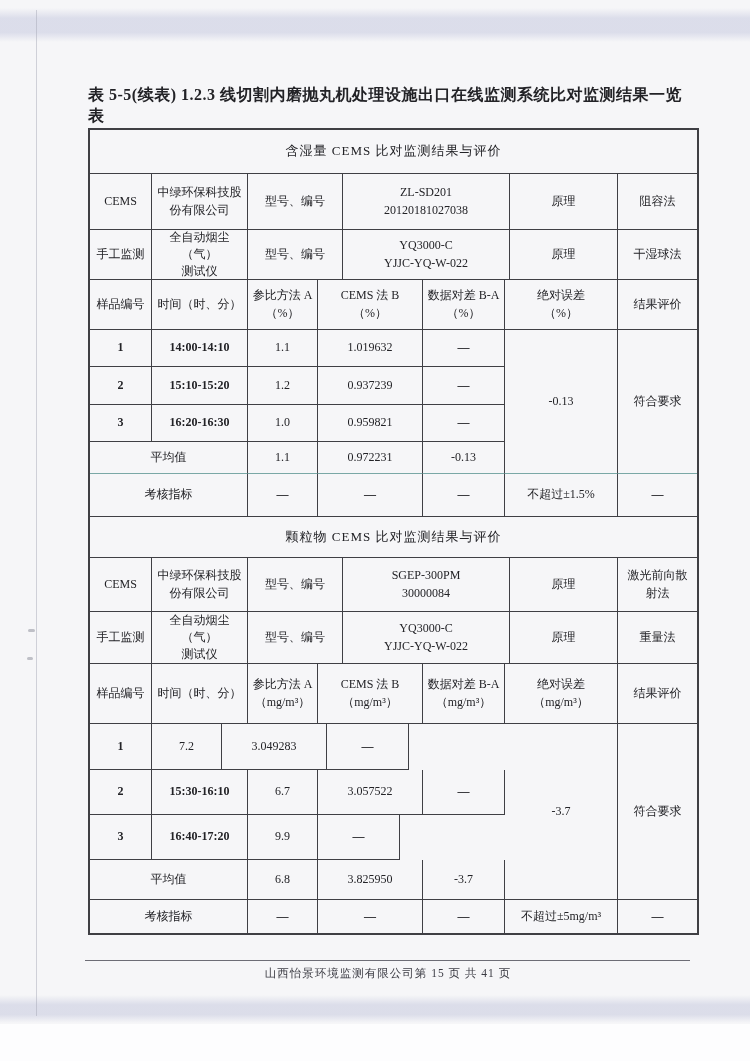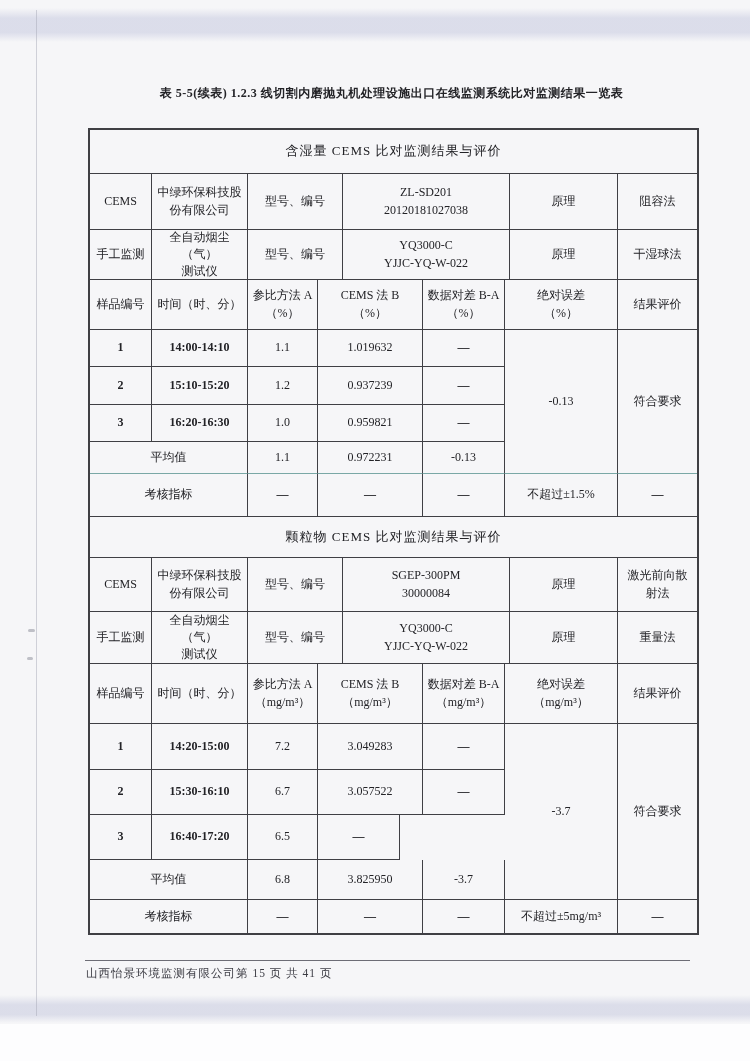--- a/index.html
+++ b/index.html
@@ -15,22 +15,22 @@
   .paper{position:absolute;left:0;top:0;width:750px;height:1024px;background:var(--paper)}
   .band-top{position:absolute;left:0;top:8px;width:750px;height:34px;
     background:linear-gradient(180deg,rgba(219,221,234,0) 0%,rgba(215,217,232,.85) 30%,rgba(215,217,232,.85) 72%,rgba(219,221,234,0) 100%)}
   .band-bottom{position:absolute;left:0;top:995px;width:750px;height:28px;
     background:linear-gradient(180deg,rgba(219,221,234,0) 0%,rgba(213,215,230,.8) 35%,rgba(213,215,230,.8) 70%,rgba(219,221,234,0) 100%)}
   .edge-line{position:absolute;left:36px;top:10px;width:1px;height:1006px;background:rgba(168,170,184,.5)}
   .smudge{position:absolute;background:rgba(145,147,158,.55);border-radius:2px}
   .s1{left:28px;top:629px;width:7px;height:3px}
   .s2{left:27px;top:657px;width:6px;height:3px}
 
-  .title{position:absolute;left:88px;top:85px;width:607px;text-align:center;
-    font-size:12px;font-weight:700;letter-spacing:.5px;white-space:pre-line}
+  .title{position:absolute;left:88px;top:85px;width:607px;
+    font-size:16px;font-weight:700;letter-spacing:.5px;white-space:pre-line}
 
   .tbl{position:absolute;left:88px;top:128px;width:611px;border:2px solid var(--bc)}
   .row{display:flex;position:relative}
   .cell{height:100%;display:flex;align-items:center;justify-content:center;
     text-align:center;border-right:1px solid var(--bc);border-bottom:1px solid var(--bc);
     font-size:12px;line-height:1.42;white-space:pre-line;padding:1px 2px;overflow:hidden}
   .nbr{border-right:none}
   .nbb{border-bottom:none}
   .section{width:607px;font-size:13px;letter-spacing:1px}
   .b{font-weight:600}
@@ -46,21 +46,21 @@
   .h50{height:50px}.h52{height:52px}.h54{height:54px}.h56{height:56px}.h60{height:60px}
   
   .mcell{position:absolute;top:0;z-index:2;display:flex;align-items:center;justify-content:center;
     text-align:center;font-size:12px;border-bottom:1px solid var(--bc);background:transparent}
   .mc6{left:415px;width:113px;border-right:1px solid var(--bc)}
   .mc7{left:528px;width:79px}
   .mA{height:144px}.mB{height:176px}
   .tealb{border-bottom-color:var(--teal)}
 
   .footer{position:absolute;left:86px;top:966px;width:604px;display:flex;
-    justify-content:flex-start;font-size:11.5px;color:#3c3c44;letter-spacing:1px}
+    justify-content:center;font-size:11.5px;color:#3c3c44;letter-spacing:1px}
   .footer-rule{position:absolute;left:85px;top:960px;width:605px;height:1px;background:#6d6d76}
 </style>
 </head>
 <body>
 
 <div class="page">
   <div class="paper"></div>
   <div class="band-top"></div>
   <div class="band-bottom"></div>
   <div class="edge-line"></div>
@@ -187,38 +187,37 @@
 （mg/m³）</div>
       <div class="cell cw5">数据对差 B-A
 （mg/m³）</div>
       <div class="cell cw6">绝对误差
 （mg/m³）</div>
       <div class="cell cw7 nbr">结果评价</div>
     </div>
 
     <div class="row h46">
       <div class="cell cw1 b">1</div>
-      <div class="cell cw2 b">14:20-15:00</div>
       <div class="cell cw3">7.2</div>
       <div class="cell cw4">3.049283</div>
       <div class="cell cw5 b">—</div>
       <div class="mcell mc6 mB">-3.7</div>
       <div class="mcell mc7 mB">符合要求</div>
     </div>
     <div class="row h45">
       <div class="cell cw1 b">2</div>
       <div class="cell cw2 b">15:30-16:10</div>
       <div class="cell cw3">6.7</div>
       <div class="cell cw4">3.057522</div>
       <div class="cell cw5 b">—</div>
     </div>
     <div class="row h45">
       <div class="cell cw1 b">3</div>
       <div class="cell cw2 b">16:40-17:20</div>
-      <div class="cell cw3">6.5</div>
+      <div class="cell cw3">9.9</div>
       <div class="cell cw5 b">—</div>
     </div>
 
     <div class="row h40">
       <div class="cell cw12">平均值</div>
       <div class="cell cw3">6.8</div>
       <div class="cell cw4">3.825950</div>
       <div class="cell cw5">-3.7</div>
     </div>
 

